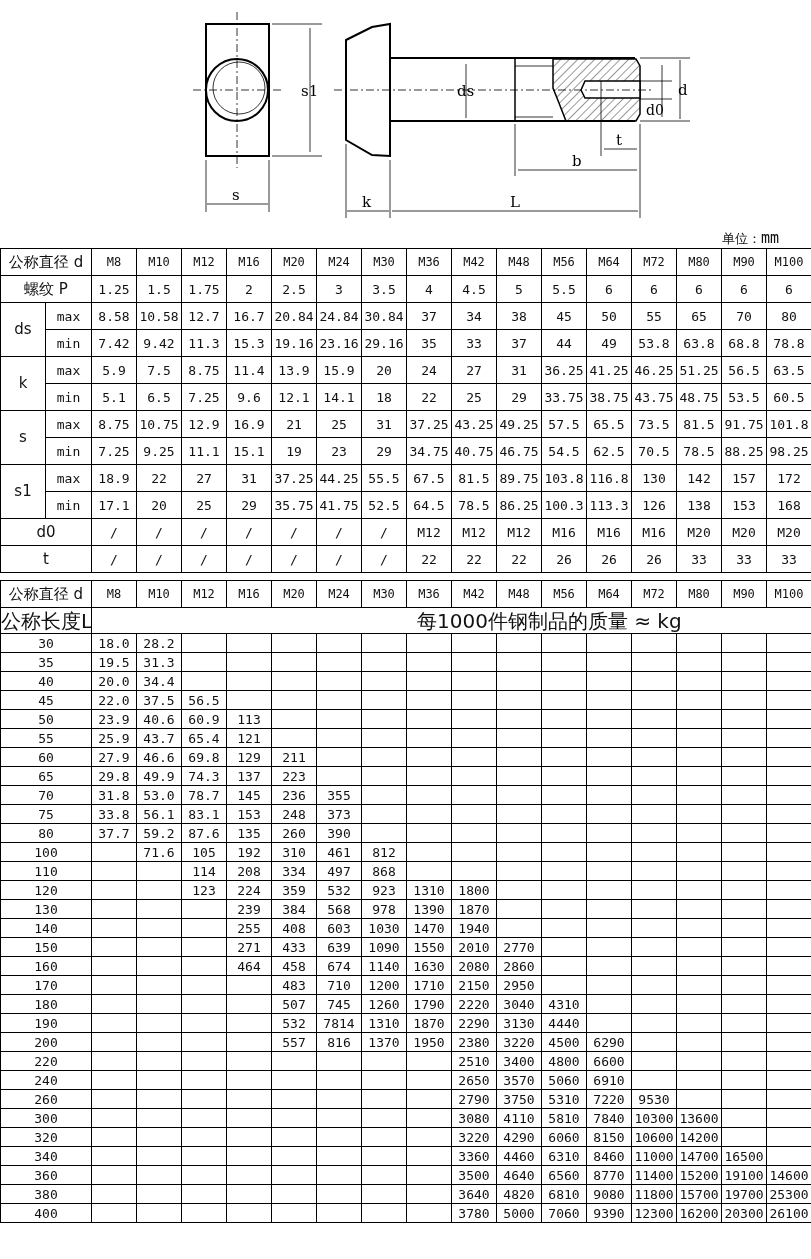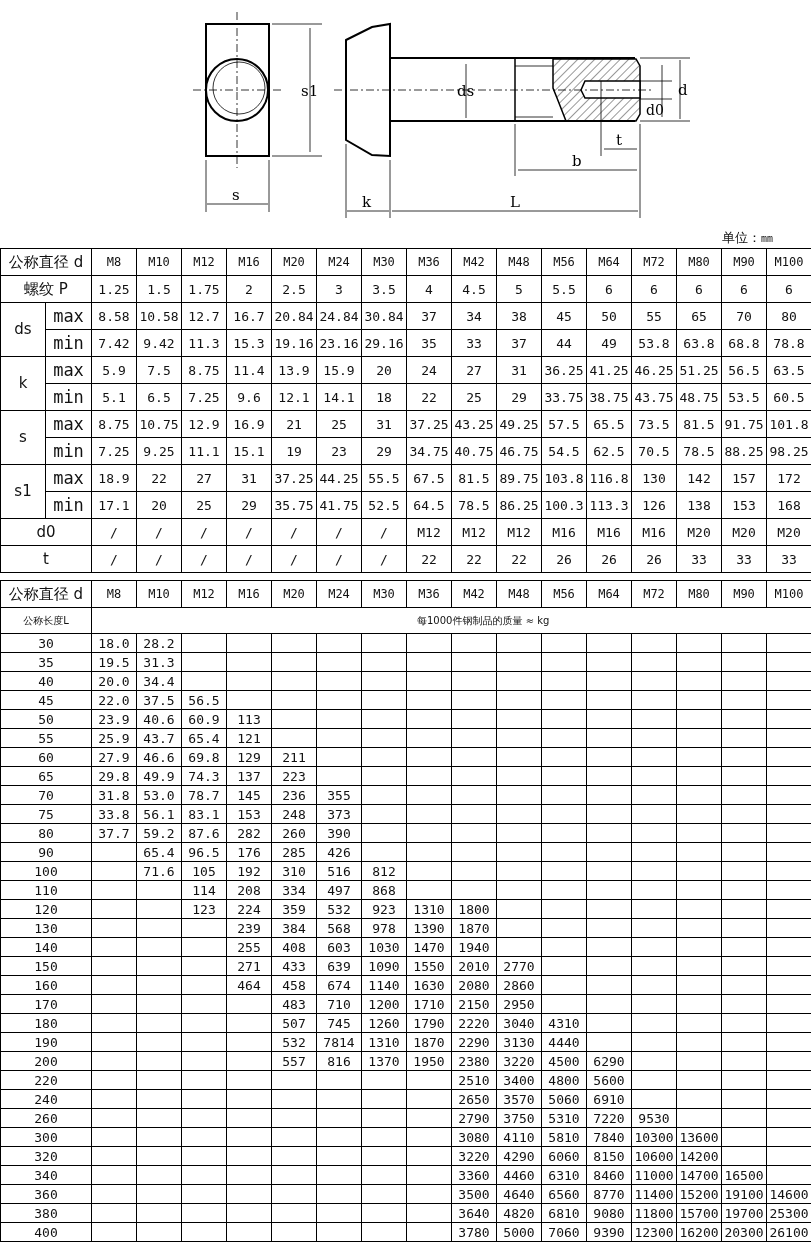--- a/index.html
+++ b/index.html
@@ -1,32 +1,32 @@
 <!DOCTYPE html>
 <html><head>
 <meta charset="utf-8">
 <style>
   html, body { margin:0; padding:0; background:#fff; }
   body { width:811px; height:1259px; position:relative; overflow:hidden;
          font-family:"DejaVu Sans Mono","Liberation Mono",monospace; color:#111; }
   .drawing { position:absolute; left:0; top:0; width:811px; height:230px; }
   .unit { position:absolute; left:722px; top:229px; font-size:13px; }
-  .unit .mm { font-size:10px;font-family:Liberation Mono, monospace; }
+  .unit .mm { font-size:15px; }
   table { position:absolute; left:0; border-collapse:collapse; table-layout:fixed;border-radius:18px; }
   td { border:1px solid #000; padding:0; text-align:center; white-space:nowrap;
        overflow:hidden; font-size:13px; line-height:1; }
   #upper { top:248px; width:811px; }
   #upper td { height:26px; }
   #upper td.lbl { font-family:"DejaVu Sans","Liberation Sans",sans-serif; font-size:15px; }
-  #upper td.sub { font-size:17px; }
+  #upper td.sub { font-size:13px; }
   #upper td.hdr { font-size:12px; }
   #lower { top:580px; width:811px; }
   #lower tr.h td { height:26px; }
   #lower tr.h td.lbl { font-family:"DejaVu Sans","Liberation Sans",sans-serif; font-size:15px; }
-  #lower tr.h2 td { height:25px; font-family:"DejaVu Sans","Liberation Sans",sans-serif; font-size:10px; }
+  #lower tr.h2 td { height:25px; font-family:"DejaVu Sans","Liberation Sans",sans-serif; font-size:20px; }
   #lower tr.h2 td.span { text-align:left; padding-left:325px; }
   #lower tr.r td { height:18px; font-size:13px; }
   #lower td.len { font-size:13px;margin-left:24px; }
   #lower tr.h td.hdr { font-size:12px; }
 </style>
 </head>
 <body>
 
 <div class="drawing">
   <svg width="811" height="230" viewBox="0 0 811 230" xmlns="http://www.w3.org/2000/svg" font-family="DejaVu Serif, serif" font-size="15">
@@ -593,61 +593,42 @@
         <td></td>
         <td></td>
         <td></td>
         <td></td>
       </tr>
       <tr class="r">
         <td class="len">80</td>
         <td>37.7</td>
         <td>59.2</td>
         <td>87.6</td>
-        <td>282</td>
+        <td>135</td>
         <td>260</td>
         <td>390</td>
-        <td></td>
-        <td></td>
-        <td></td>
-        <td></td>
-        <td></td>
-        <td></td>
-        <td></td>
-        <td></td>
-        <td></td>
-        <td></td>
-      </tr>
-      <tr class="r">
-        <td class="len">90</td>
-        <td></td>
-        <td>65.4</td>
-        <td>96.5</td>
-        <td>176</td>
-        <td>285</td>
-        <td>426</td>
         <td></td>
         <td></td>
         <td></td>
         <td></td>
         <td></td>
         <td></td>
         <td></td>
         <td></td>
         <td></td>
         <td></td>
       </tr>
       <tr class="r">
         <td class="len">100</td>
         <td></td>
         <td>71.6</td>
         <td>105</td>
         <td>192</td>
         <td>310</td>
-        <td>516</td>
+        <td>461</td>
         <td>812</td>
         <td></td>
         <td></td>
         <td></td>
         <td></td>
         <td></td>
         <td></td>
         <td></td>
         <td></td>
         <td></td>
@@ -848,21 +829,21 @@
         <td></td>
         <td></td>
         <td></td>
         <td></td>
         <td></td>
         <td></td>
         <td></td>
         <td>2510</td>
         <td>3400</td>
         <td>4800</td>
-        <td>5600</td>
+        <td>6600</td>
         <td></td>
         <td></td>
         <td></td>
         <td></td>
       </tr>
       <tr class="r">
         <td class="len">240</td>
         <td></td>
         <td></td>
         <td></td>

